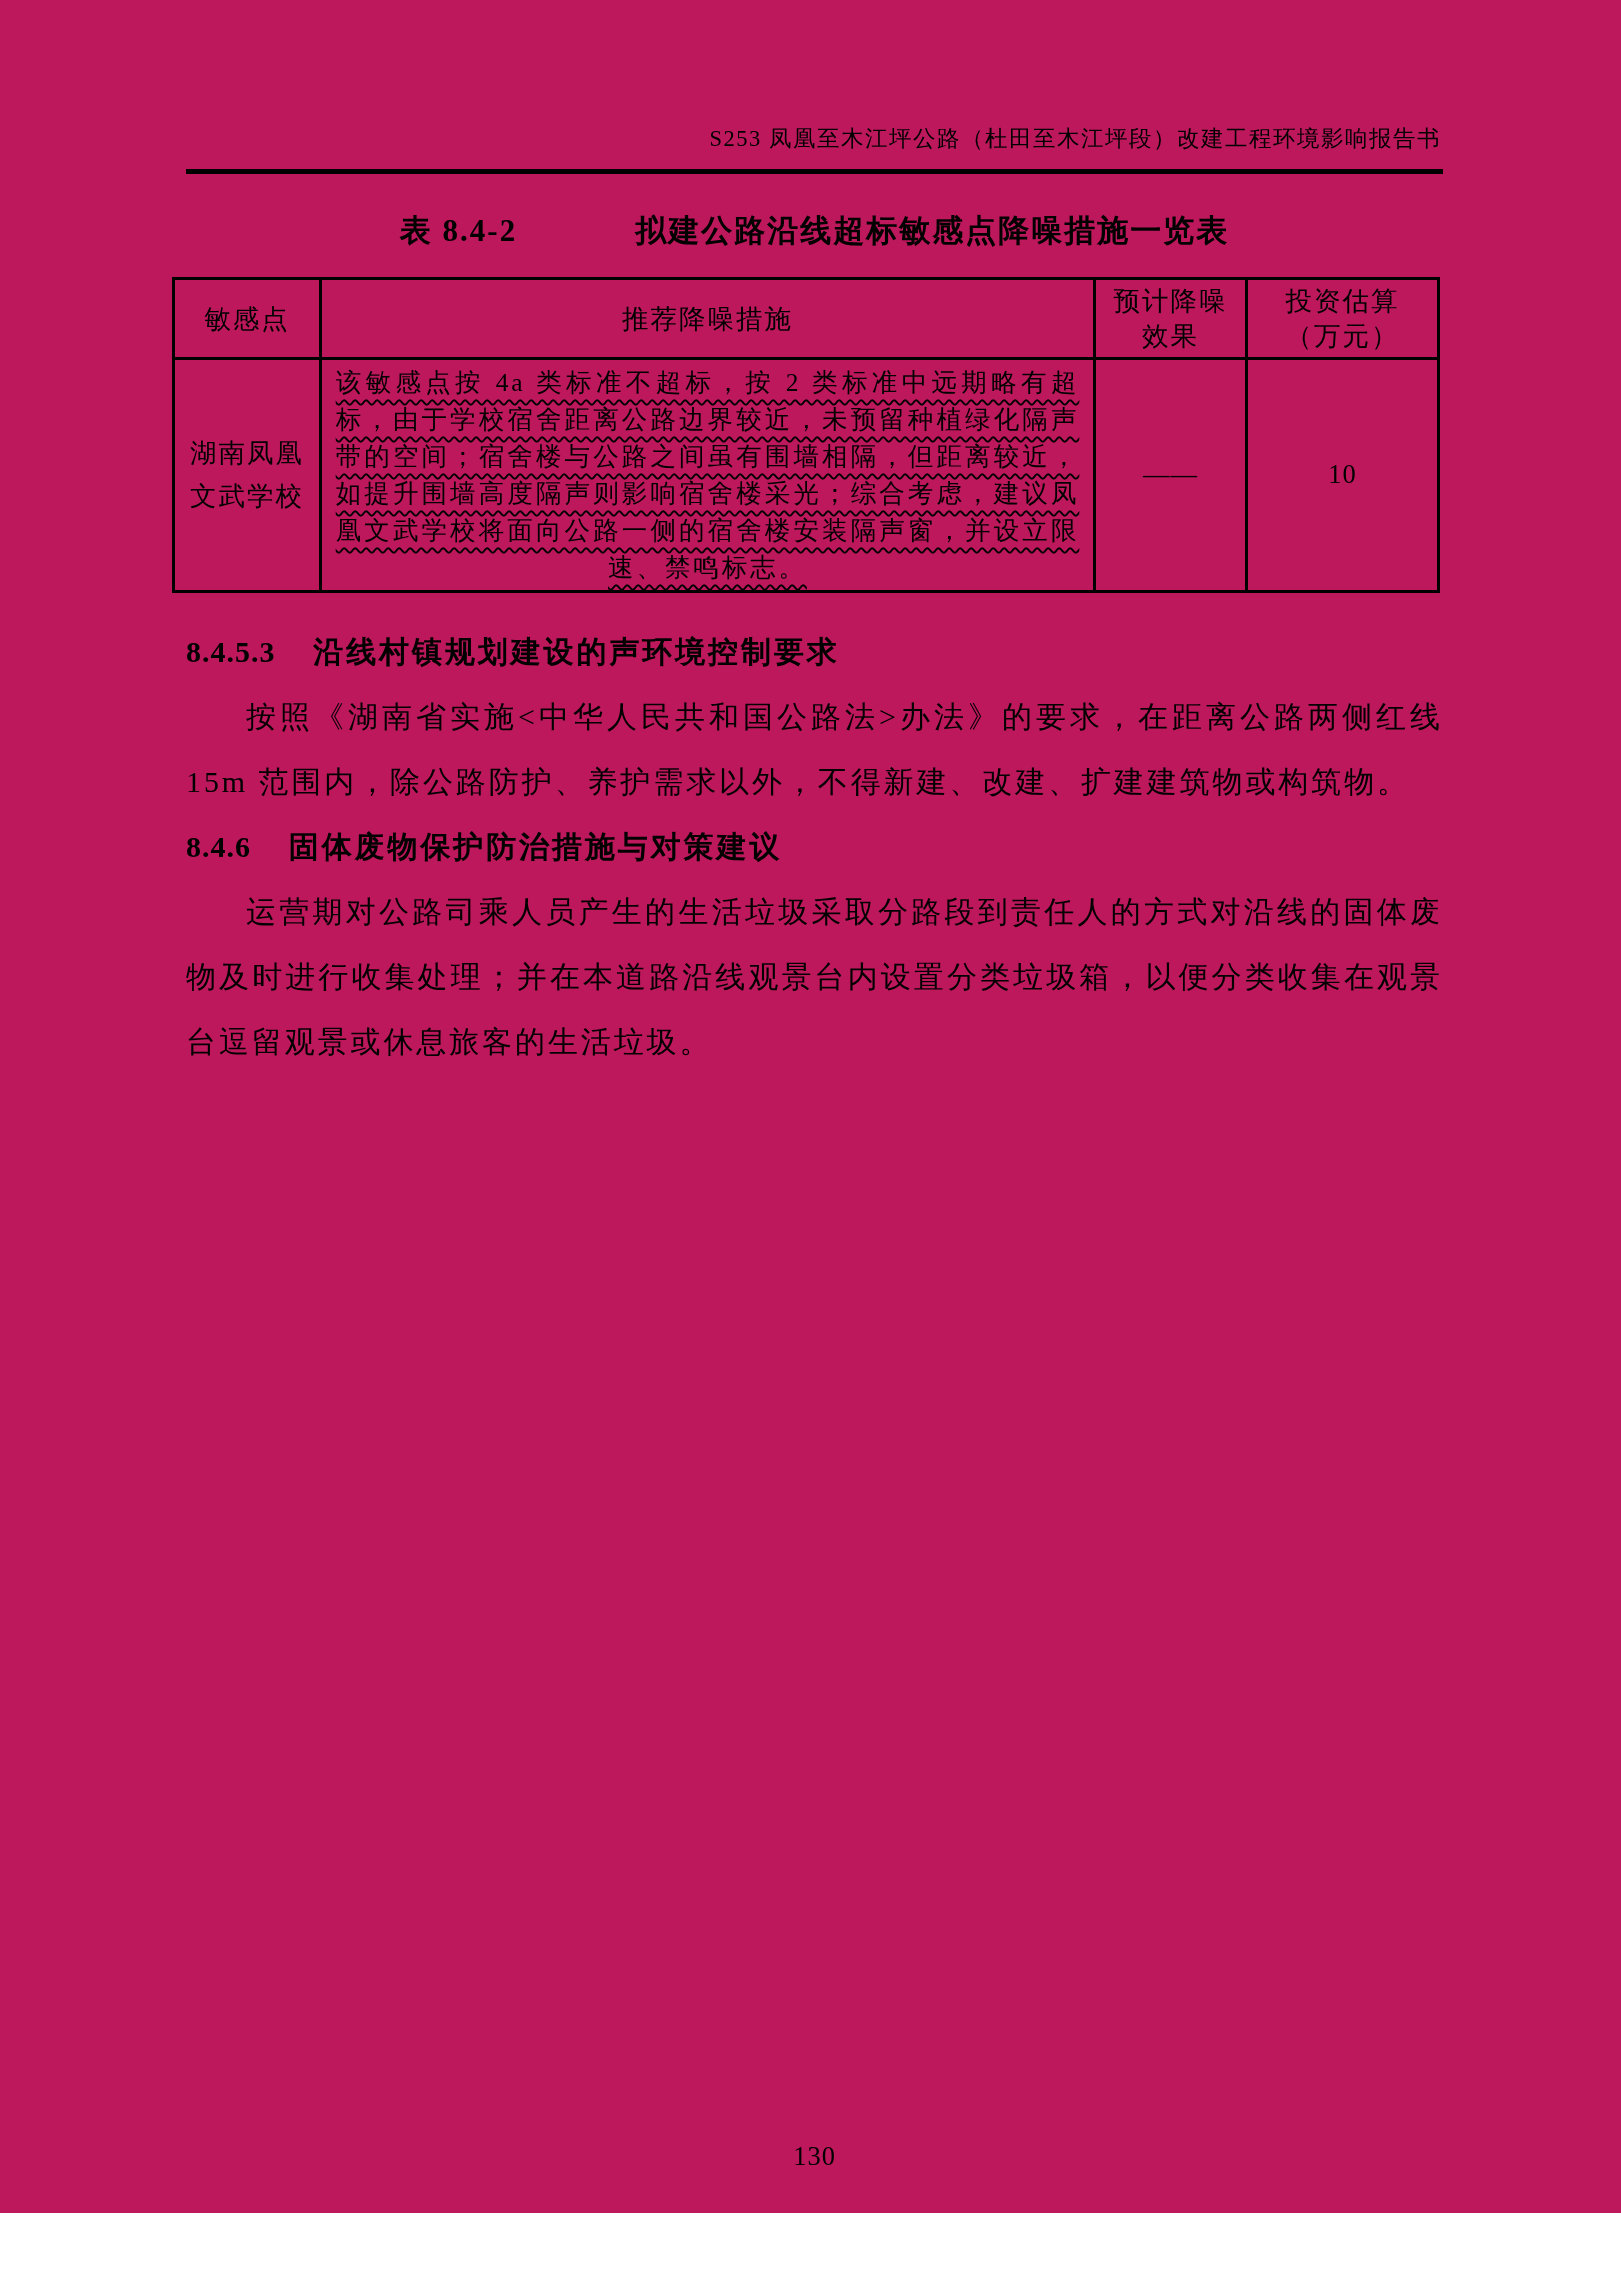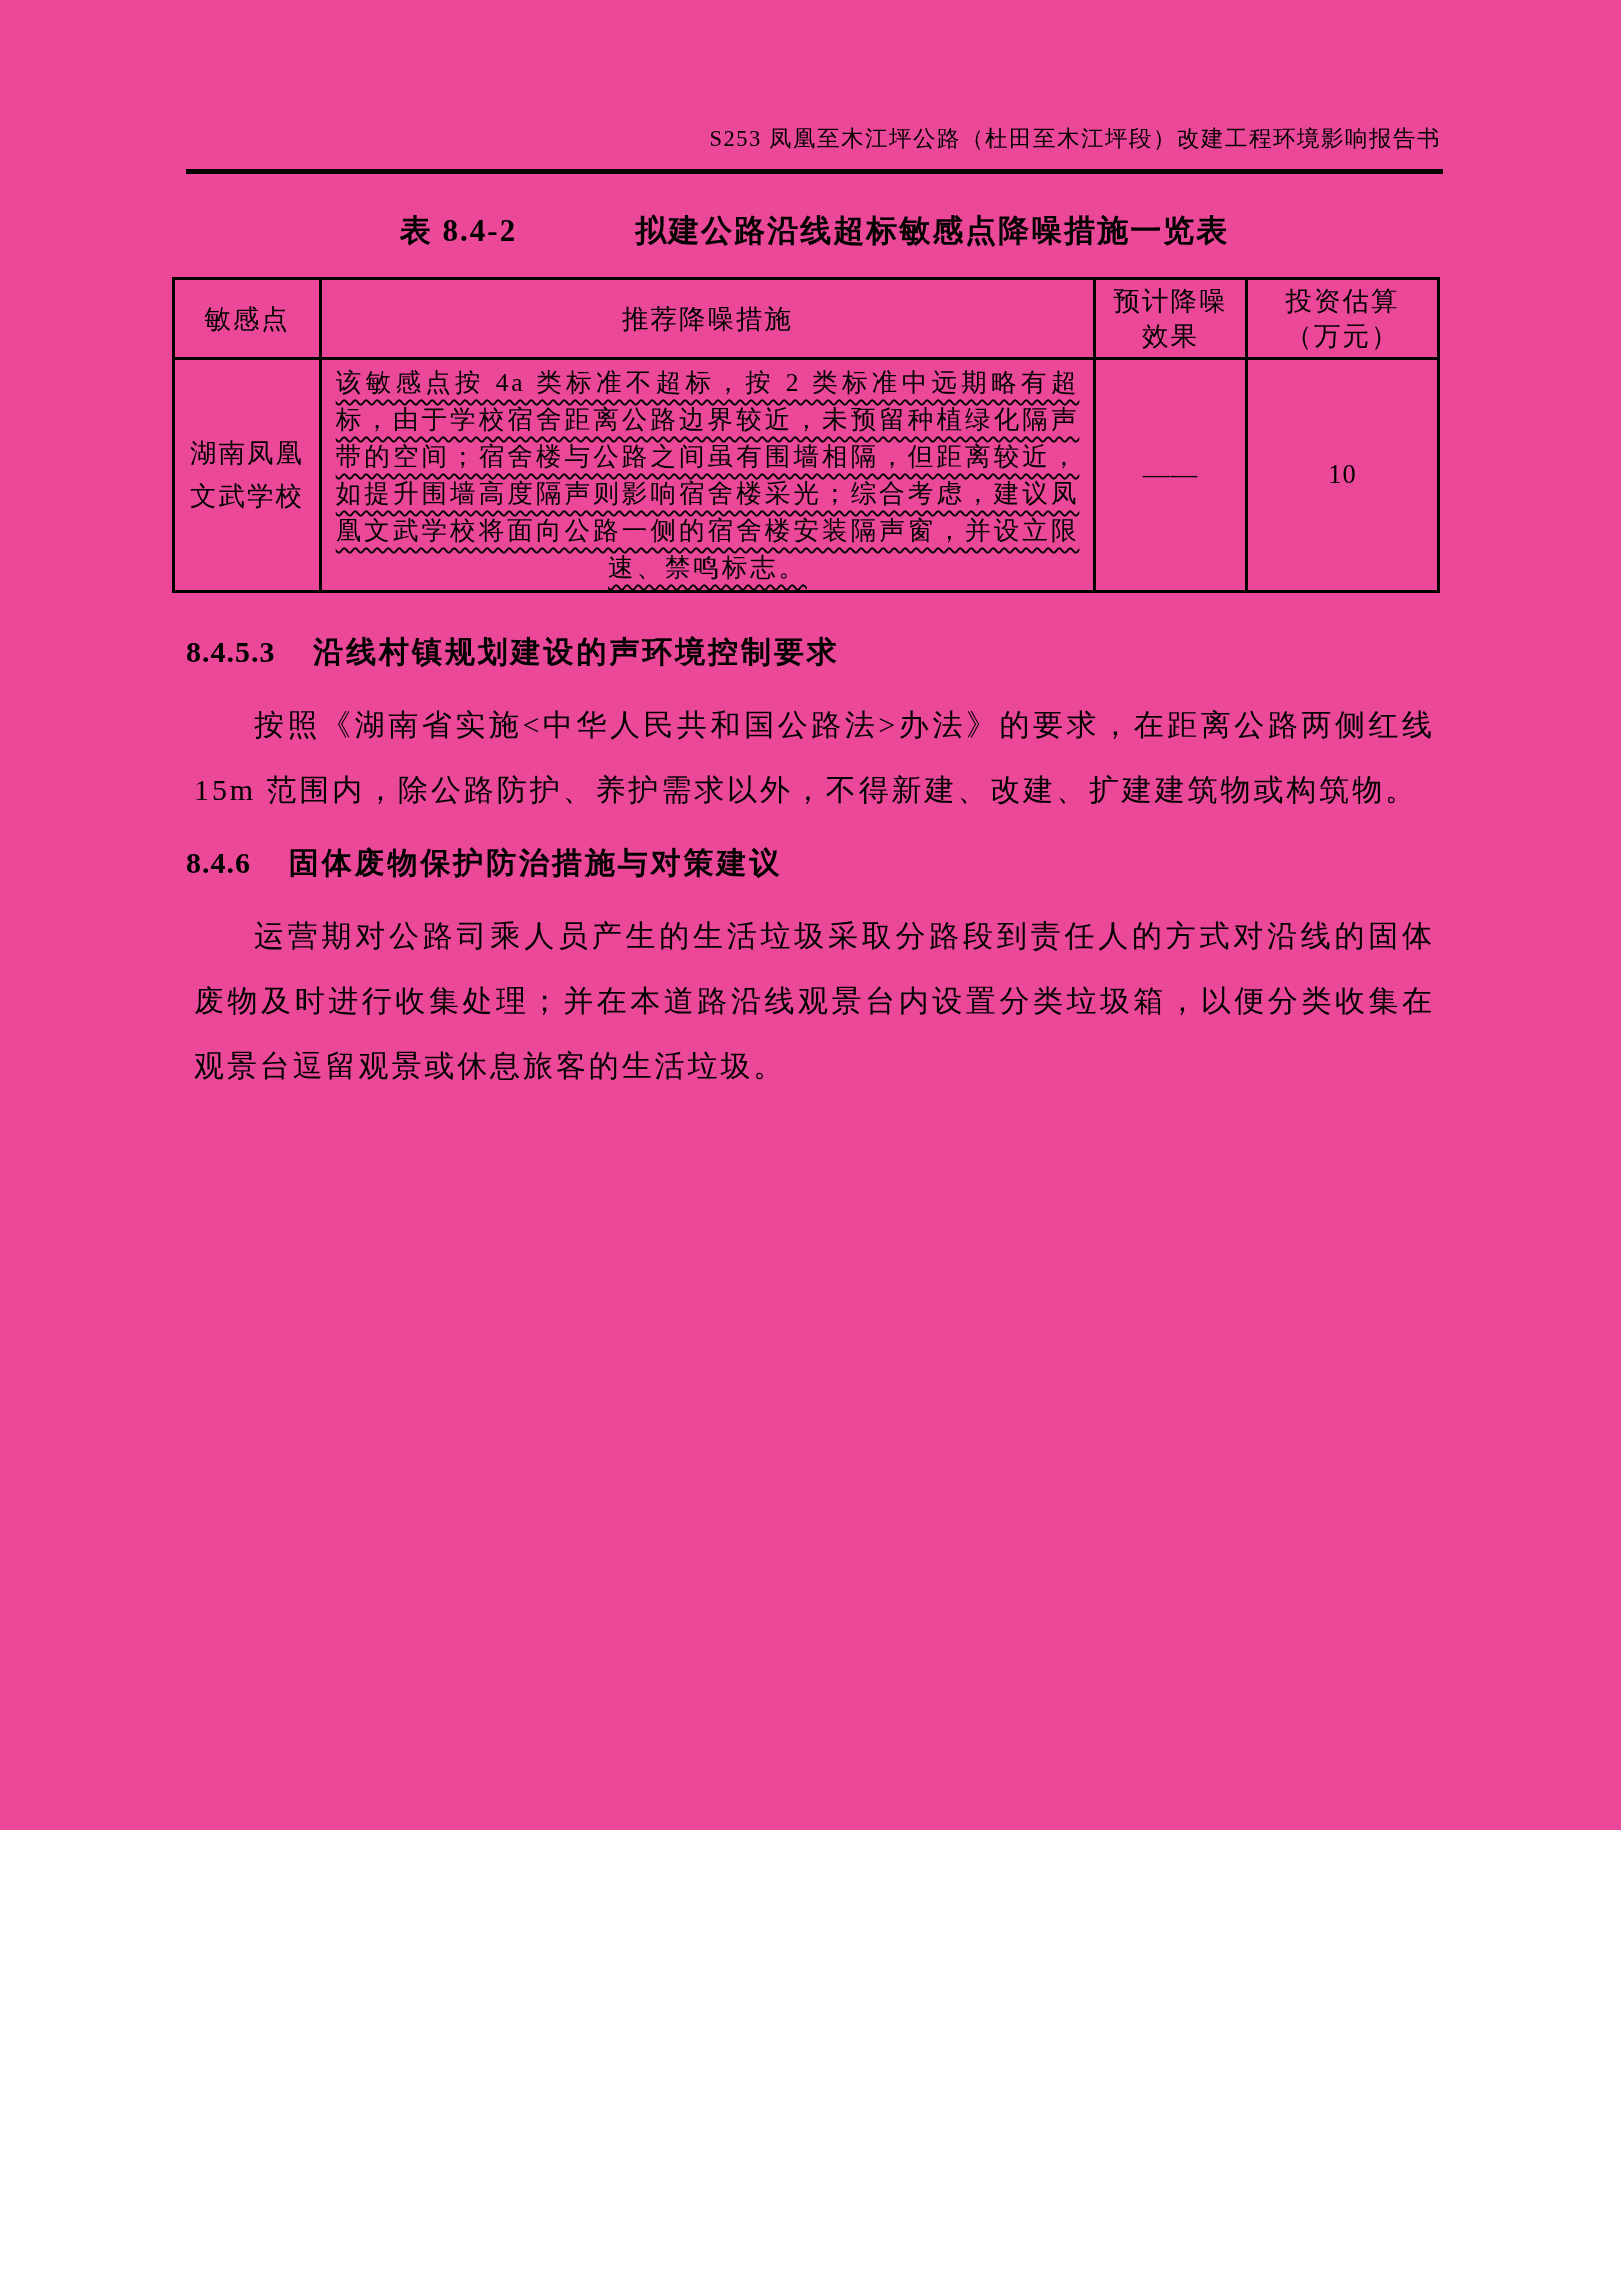--- a/index.html
+++ b/index.html
@@ -1,20 +1,20 @@
 <!DOCTYPE html>
 <html><head>
 <meta charset="utf-8">
 <style>
   html, body { margin: 0; padding: 0; background: #ffffff; }
   .page {
     position: relative;
     width: 1621px;
-    height: 1830px;
-    background: #ec4899;
+    height: 2213px;
+    background: #be185d;
     color: #000000;
     font-family: "Liberation Serif", "DejaVu Serif", serif;
     overflow: hidden;
   }
 
   
   .header-text {
     position: absolute;
     top: 123px;
     right: 180px;
@@ -108,21 +108,21 @@
     letter-spacing: 2.9px;
   }
   .doc-body h3 {
     margin: 0;
     font-size: 30px;
     font-weight: bold;
     line-height: 65px;
   }
   .doc-body h3 .sec-num { margin-right: 27.4px; letter-spacing: 1px; }
   .doc-body p {
-    margin: 8px;
+    margin: 0;
     text-indent: 2em;
     text-align: justify;
     line-height: 65px;
   }
 
   
   .page-number {
     position: absolute;
     top: 2141px;
     left: 186px;

